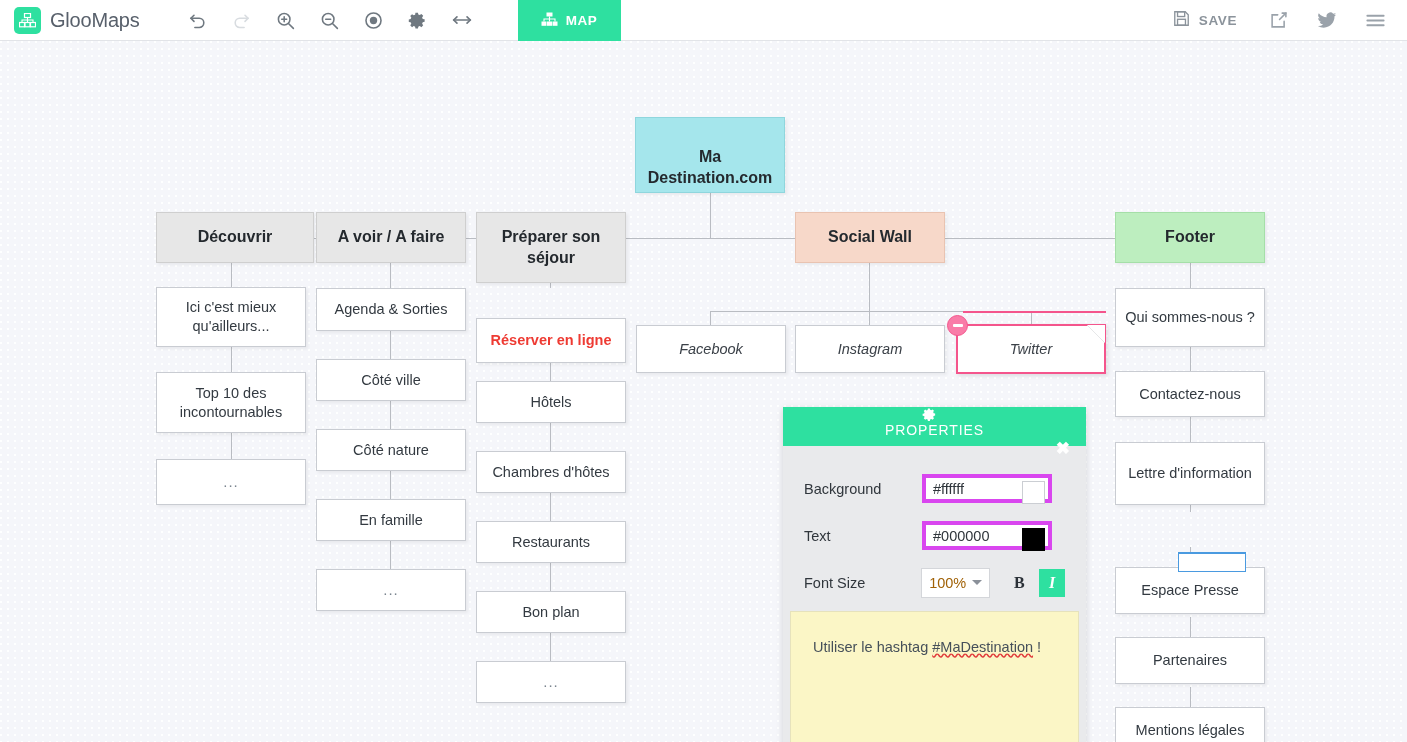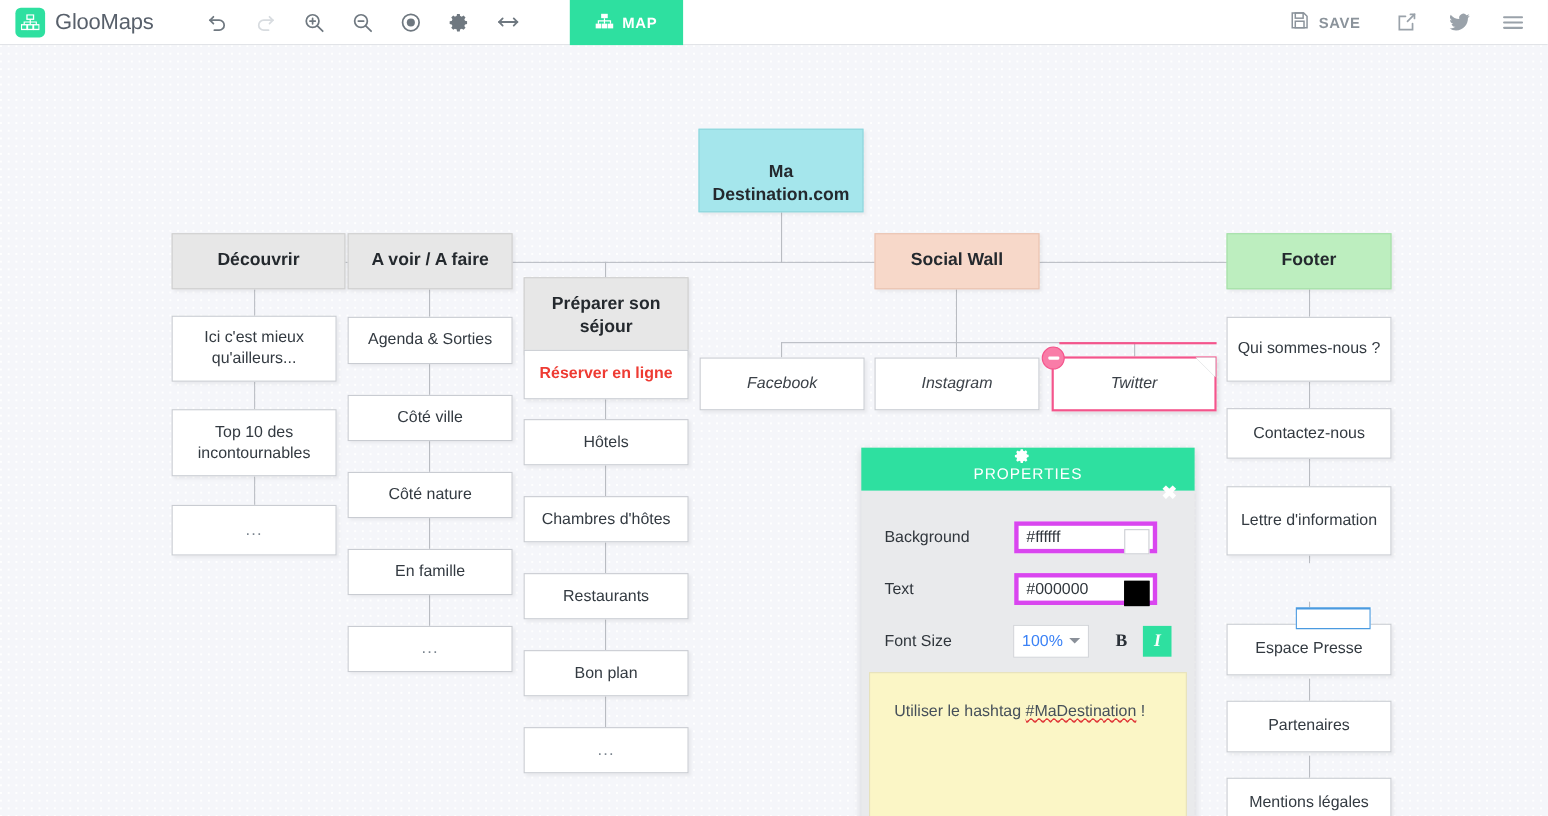--- a/index.html
+++ b/index.html
@@ -178,21 +178,21 @@
   }
   .swatch {
     position: absolute; right: 3px; top: 3px;
     width: 23px; height: 23px; border: 1px solid #cbced3;
     cursor: pointer;
   }
   .size-select {
     position: relative; width: 70px; height: 30px;
     background: #ffffff; border: 1px solid #d4d6da;
     display: flex; align-items: center; justify-content: center;
-    gap: 6px; font-size: 14.5px; color: #3b82f6; cursor: pointer;
+    gap: 6px; font-size: 14.5px; color: #a16207; cursor: pointer;
   }
   .caret {
     width: 0; height: 0; border-left: 5px solid transparent;
     border-right: 5px solid transparent; border-top: 5px solid #8a9099;
   }
   .fmt-btn {
     width: 24px; height: 26px; margin-left: 13px;
     display: flex; align-items: center; justify-content: center;
     font-size: 16px; cursor: pointer;
     font-family: "Liberation Serif", serif;
@@ -374,21 +374,21 @@
       <span>Destination.com</span>
     </span>
   </div>
 
   <div class="node gray bold" style="left:156px; top:171px; width:158px; height:51px;">
     <span>Découvrir</span>
   </div>
   <div class="node gray bold" style="left:316px; top:171px; width:150px; height:51px;">
     <span>A voir / A faire</span>
   </div>
-  <div class="node gray bold" style="left:476px; top:171px; width:150px; height:71px;margin-top:40px;">
+  <div class="node gray bold" style="left:476px; top:171px; width:150px; height:71px;">
     <span>Préparer son séjour</span>
   </div>
   <div class="node peach bold" style="left:795px; top:171px; width:150px; height:51px;">
     <span>Social Wall</span>
   </div>
   <div class="node green bold" style="left:1115px; top:171px; width:150px; height:51px;">
     <span>Footer</span>
   </div>
 
   <div class="node" style="left:156px; top:246px; width:150px; height:60px;">

